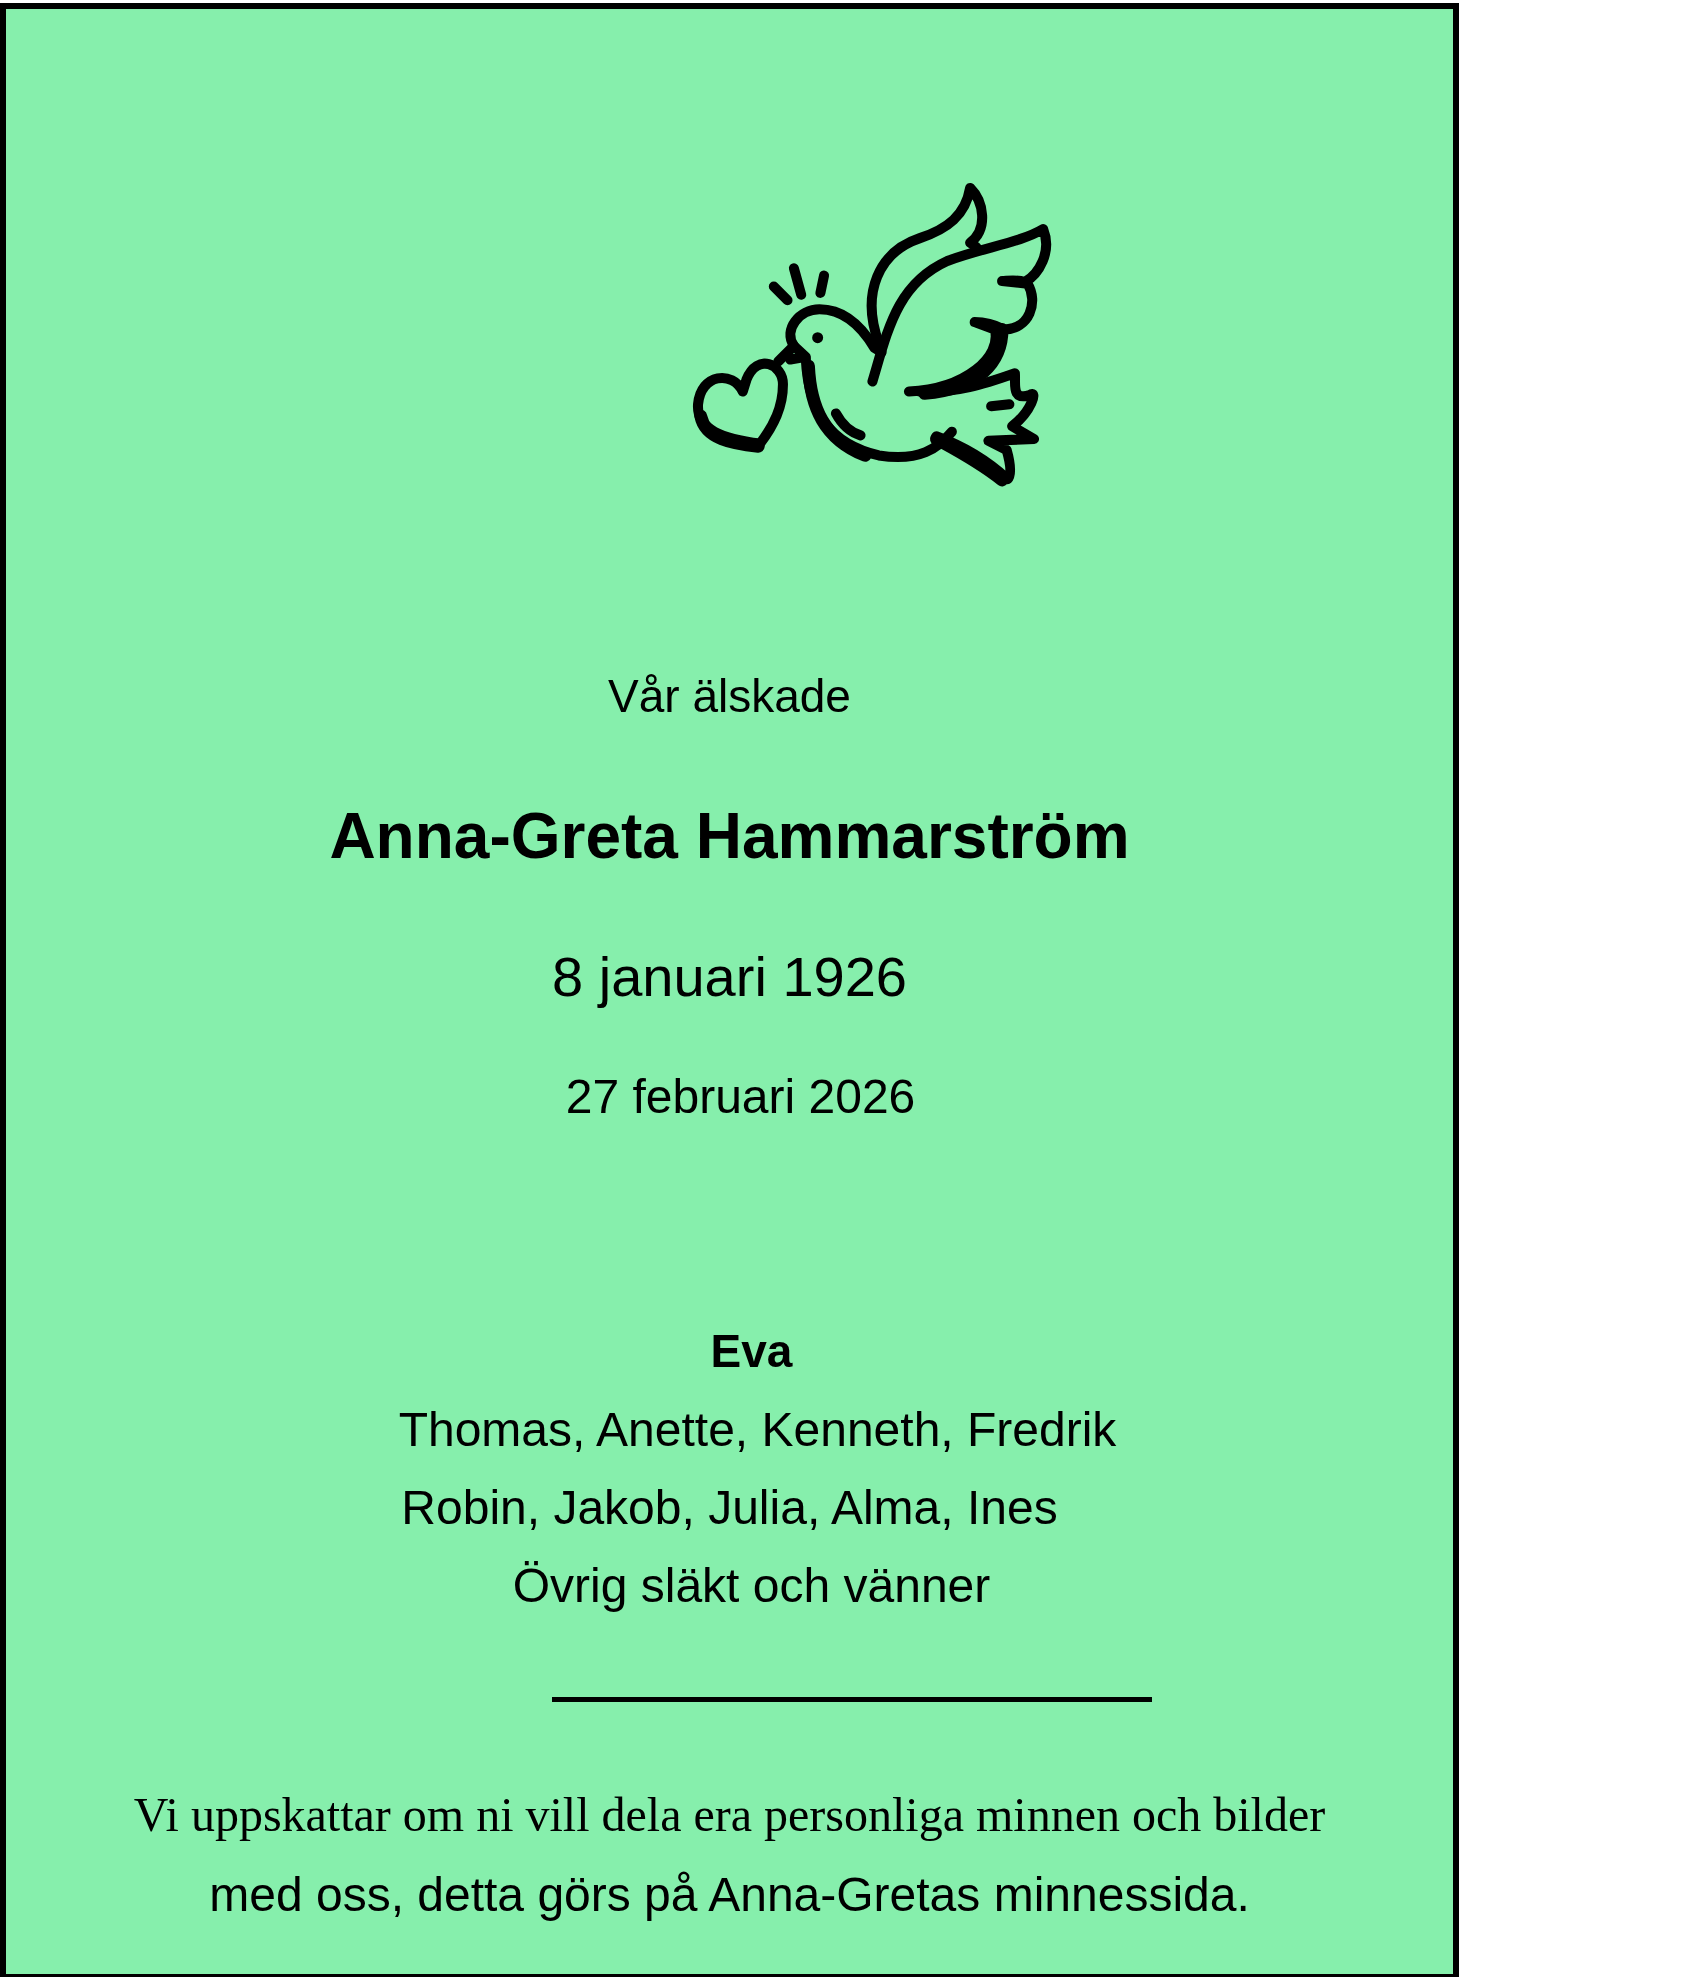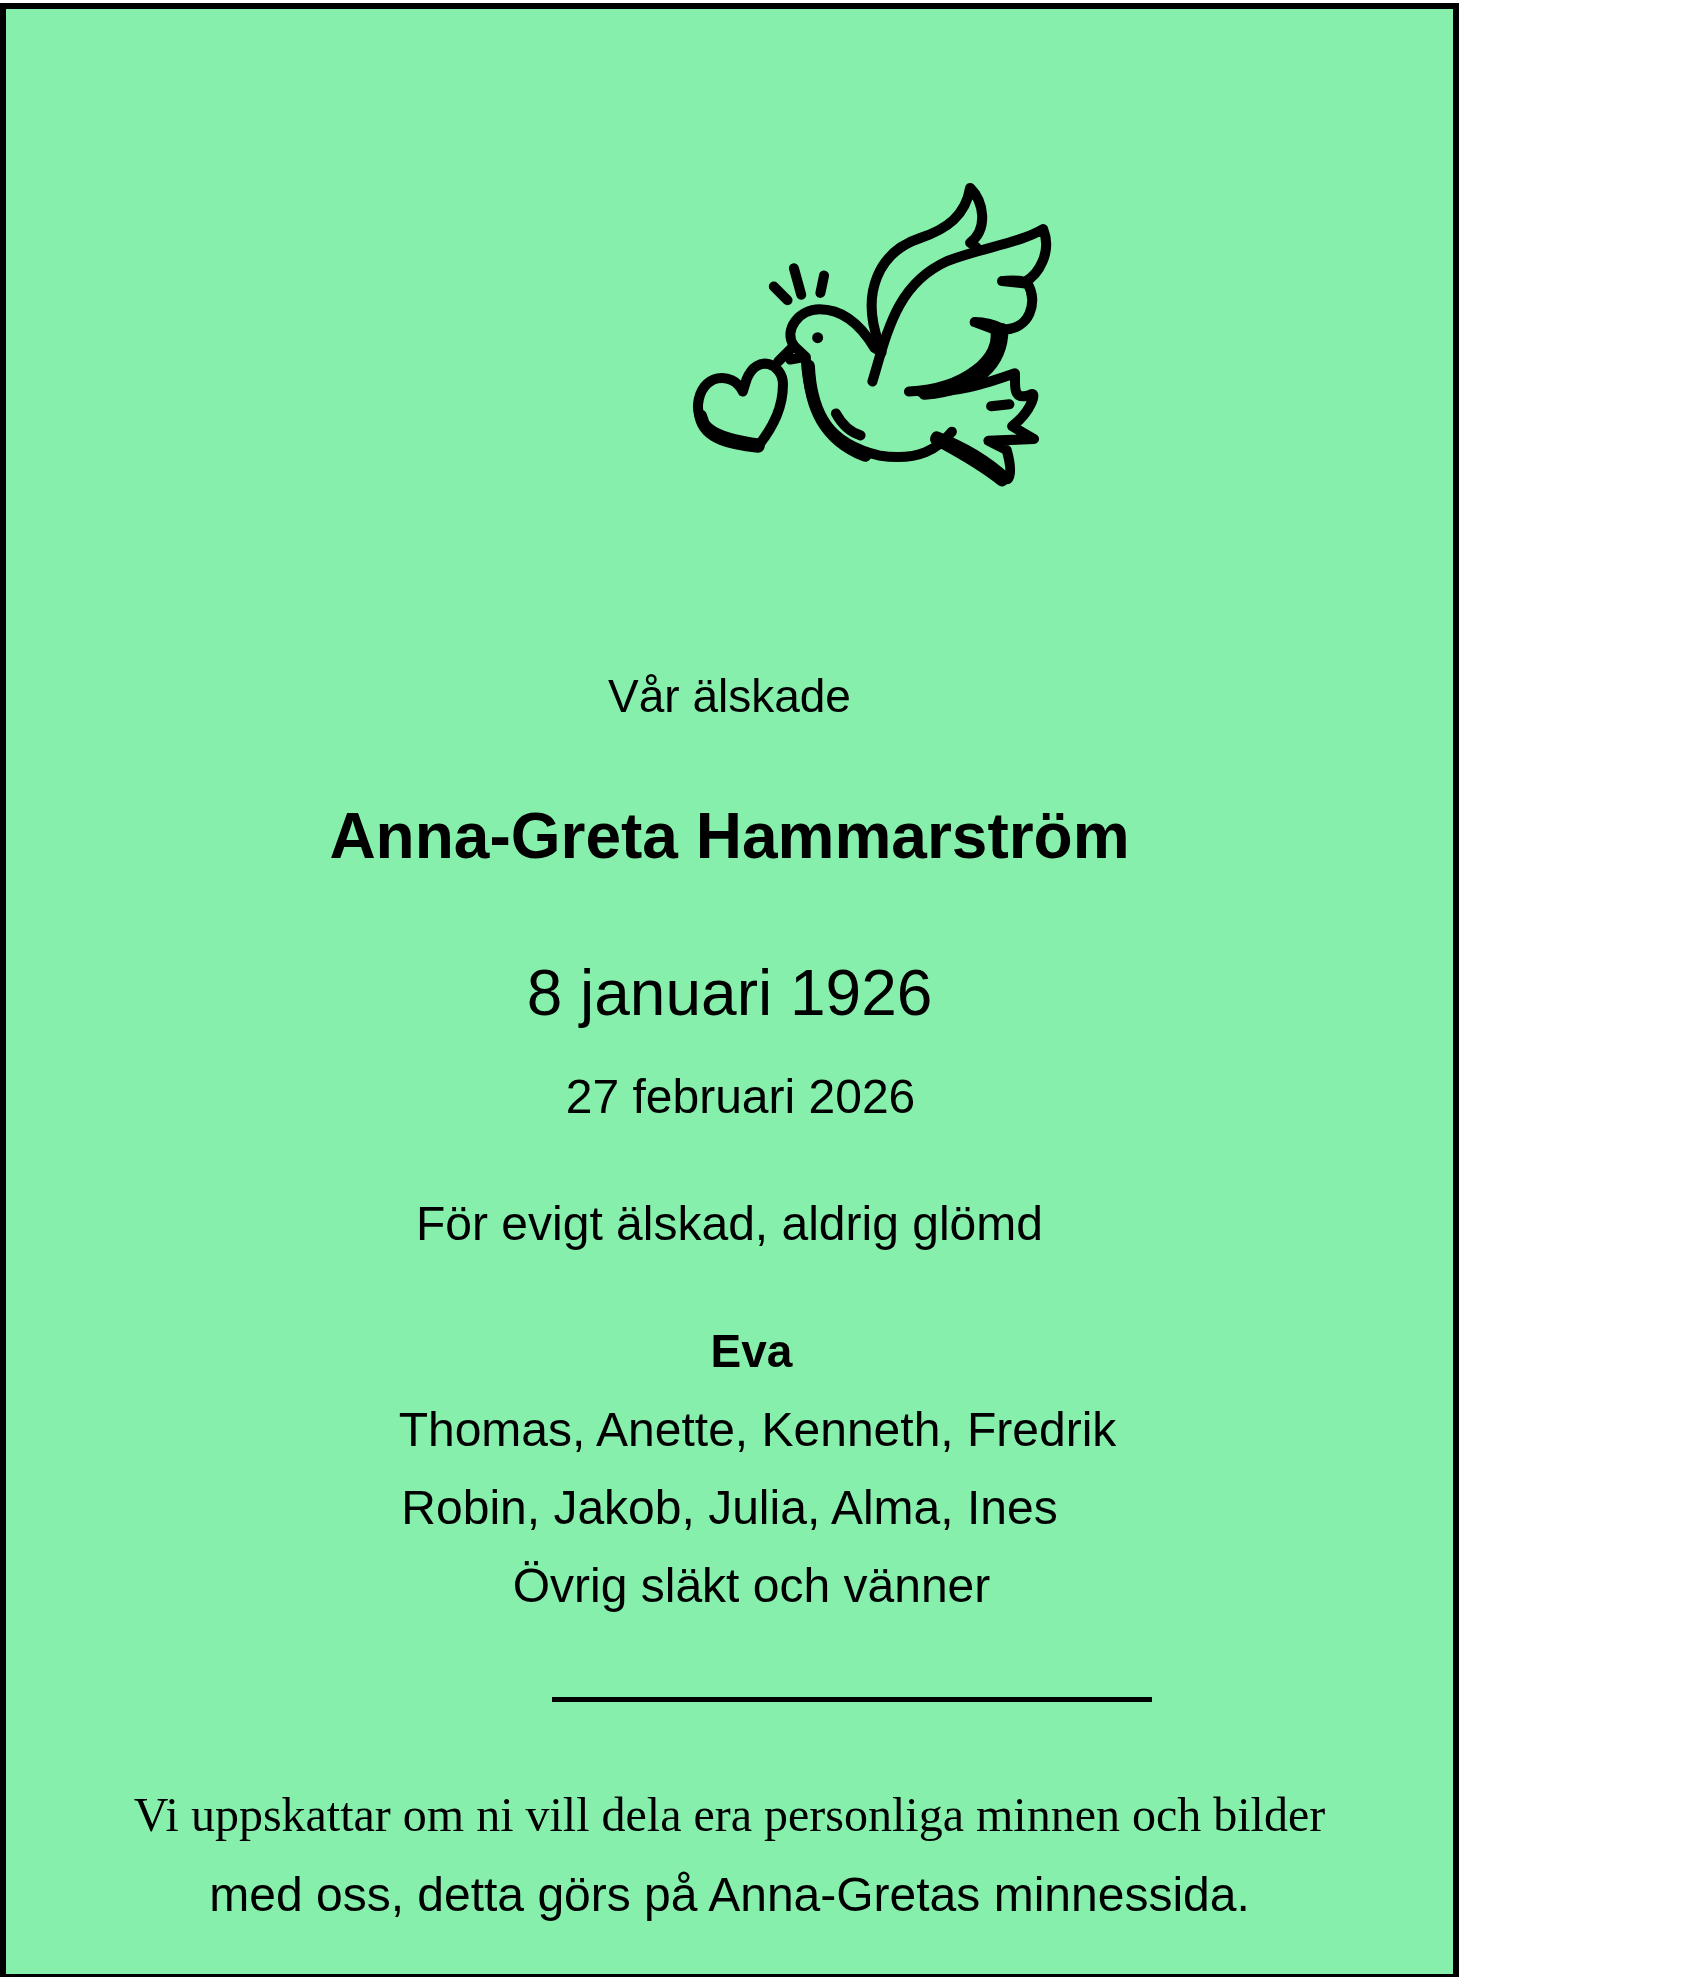--- a/index.html
+++ b/index.html
@@ -12,21 +12,21 @@
       background: #86efac;
       font-family: "Liberation Sans", "DejaVu Sans", sans-serif;
       color: #000000;
       text-align: center;
     }
     .dove-wrap { position: absolute; left: 640px; top: 155px; width: 420px; height: 340px; }
     .dove-wrap svg { width: 100%; height: 100%; display: block; }
     .line { position: absolute; left: 0; width: 100%; white-space: nowrap; }
     .intro { top: 660px; font-size: 46px; }
     .name { top: 790px; font-size: 64px; font-weight: bold; }
-    .birth { top: 935px; font-size: 64px; margin-top: 12px; }
+    .birth { top: 935px; font-size: 56px; }
     .death { top: 1060px; font-size: 48px; padding-left: 11px; }
     .motto { top: 1187px; font-size: 48px; }
     .family-head { top: 1315px; font-size: 46px; font-weight: bold; margin-left: 22px; }
     .family-1 { top: 1393px; font-size: 48px; padding-left: 28px; }
     .family-2 { top: 1471px; font-size: 48px; }
     .family-3 { top: 1549px; font-size: 48px; margin-left: 22px; }
     .divider { position: absolute; left: 546px; top: 1688px; width: 600px; height: 5px; background: #000000; }
     .note-1 { top: 1778px; font-size: 48px; font-family: Liberation Serif, serif; }
     .note-2 { top: 1858px; font-size: 48px; }
   </style>
@@ -61,21 +61,20 @@
       <path d="M300 248 C 340 250, 370 240, 404 228 C 405 240, 400 258, 420 252 C 430 245, 422 270, 401 286 L 425 300 L 375 302 L 395 312 C 400 330, 400 340, 396 344 C 370 320, 340 305, 318 297"></path>
       <path d="M318 300 C 340 312, 365 325, 390 345" stroke-width="14"></path>
       <path d="M378 264 L 398 262"></path>
     </svg>
   </div>
 
   <div class="line intro">Vår älskade</div>
   <div class="line name">Anna-Greta Hammarström</div>
   <div class="line birth">8 januari 1926</div>
   <div class="line death">27 februari 2026</div>
-  <div class="line motto">För evigt älskad, aldrig glömd</div>
 
   <div class="line family-head">Eva</div>
   <div class="line family-1">Thomas, Anette, Kenneth, Fredrik</div>
   <div class="line family-2">Robin, Jakob, Julia, Alma, Ines</div>
   <div class="line family-3">Övrig släkt och vänner</div>
 
   <div class="divider"></div>
 
   <div class="line note-1">Vi uppskattar om ni vill dela era personliga minnen och bilder</div>
   <div class="line note-2">med oss, detta görs på Anna-Gretas minnessida.</div>

